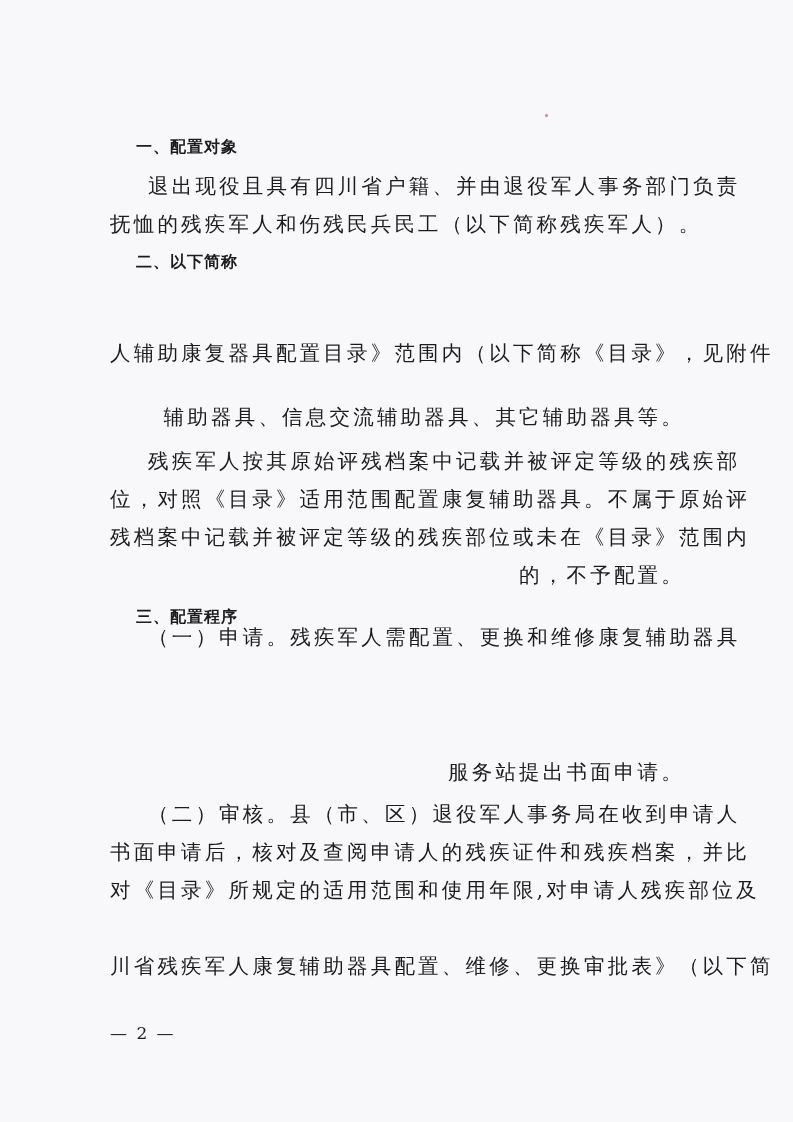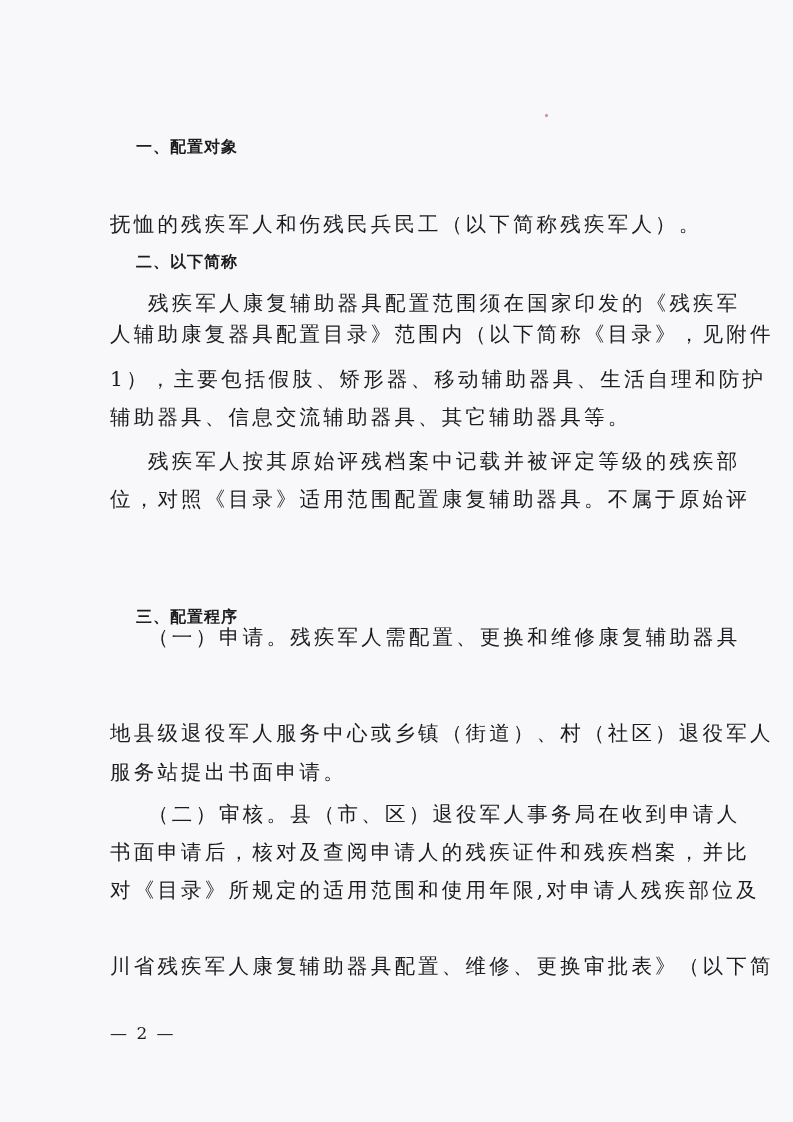--- a/index.html
+++ b/index.html
@@ -7,21 +7,21 @@
     width:793px; height:1122px; overflow:hidden;
     background:#f8f8fb;
     font-family:"DejaVu Serif","Liberation Serif",serif;
     color:#1c1c1c;
     position:relative;
   }
   .page { position:absolute; left:0; top:0; width:793px; height:1122px; }
   .line {
     position:absolute; left:110px; width:575px;
     font-size:20.5px; line-height:26px; height:26px;
-    white-space:nowrap; letter-spacing:3.2px;
+    white-space:nowrap; letter-spacing:3.2px;text-align:right;
   }
   .line.indent { left:148px; width:537px; }
   .heading {
     position:absolute; left:136px;
     font-family:"DejaVu Sans","Liberation Sans",sans-serif;
     font-weight:bold; font-size:16px; line-height:26px; letter-spacing:1px;
     white-space:nowrap;
   }
   .just { text-align:justify; text-align-last:justify; }
   .pagenum {
@@ -30,34 +30,34 @@
   }
   .mark { position:absolute; left:545px; top:114px; width:3px; height:3px; background:#b55; border-radius:1px; transform:rotate(-30deg); opacity:.6; }
 </style>
 </head>
 <body>
 
 <div class="page">
   <div class="mark"></div>
 
   <div class="heading" style="top:134px">一、配置对象</div>
+  <div class="line indent just" style="top:173px">退出现役且具有四川省户籍、并由退役军人事务部门负责</div>
   <div class="line" style="top:211px">抚恤的残疾军人和伤残民兵民工（以下简称残疾军人）。</div>
 
   <div class="heading" style="top:249px">二、以下简称</div>
-  <div class="line indent just" style="top:290px">残疾军人康复辅助器具配置范围须在国家印发的《残疾军</div>
-  <div class="line just" style="top:321px">人辅助康复器具配置目录》范围内（以下简称《目录》，见附件</div>
-  <div class="line just" style="top:366px">1），主要包括假肢、矫形器、移动辅助器具、生活自理和防护</div>
+  <div class="line just" style="top:340px">人辅助康复器具配置目录》范围内（以下简称《目录》，见附件</div>
   <div class="line" style="top:404px">辅助器具、信息交流辅助器具、其它辅助器具等。</div>
 
   <div class="line indent just" style="top:448px">残疾军人按其原始评残档案中记载并被评定等级的残疾部</div>
   <div class="line just" style="top:486px">位，对照《目录》适用范围配置康复辅助器具。不属于原始评</div>
+  <div class="line just" style="top:524px">残档案中记载并被评定等级的残疾部位或未在《目录》范围内</div>
+  <div class="line" style="top:562px">的，不予配置。</div>
 
   <div class="heading" style="top:604px">三、配置程序</div>
   <div class="line indent just" style="top:624px">（一）申请。残疾军人需配置、更换和维修康复辅助器具</div>
-  <div class="line just" style="top:720px">地县级退役军人服务中心或乡镇（街道）、村（社区）退役军人</div>
   <div class="line" style="top:759px">服务站提出书面申请。</div>
 
   <div class="line indent just" style="top:801px">（二）审核。县（市、区）退役军人事务局在收到申请人</div>
   <div class="line just" style="top:839px">书面申请后，核对及查阅申请人的残疾证件和残疾档案，并比</div>
   <div class="line just" style="top:877px">对《目录》所规定的适用范围和使用年限,对申请人残疾部位及</div>
   <div class="line just" style="top:953px">川省残疾军人康复辅助器具配置、维修、更换审批表》（以下简</div>
 
   <div class="pagenum">— 2 —</div>
 </div>
 

